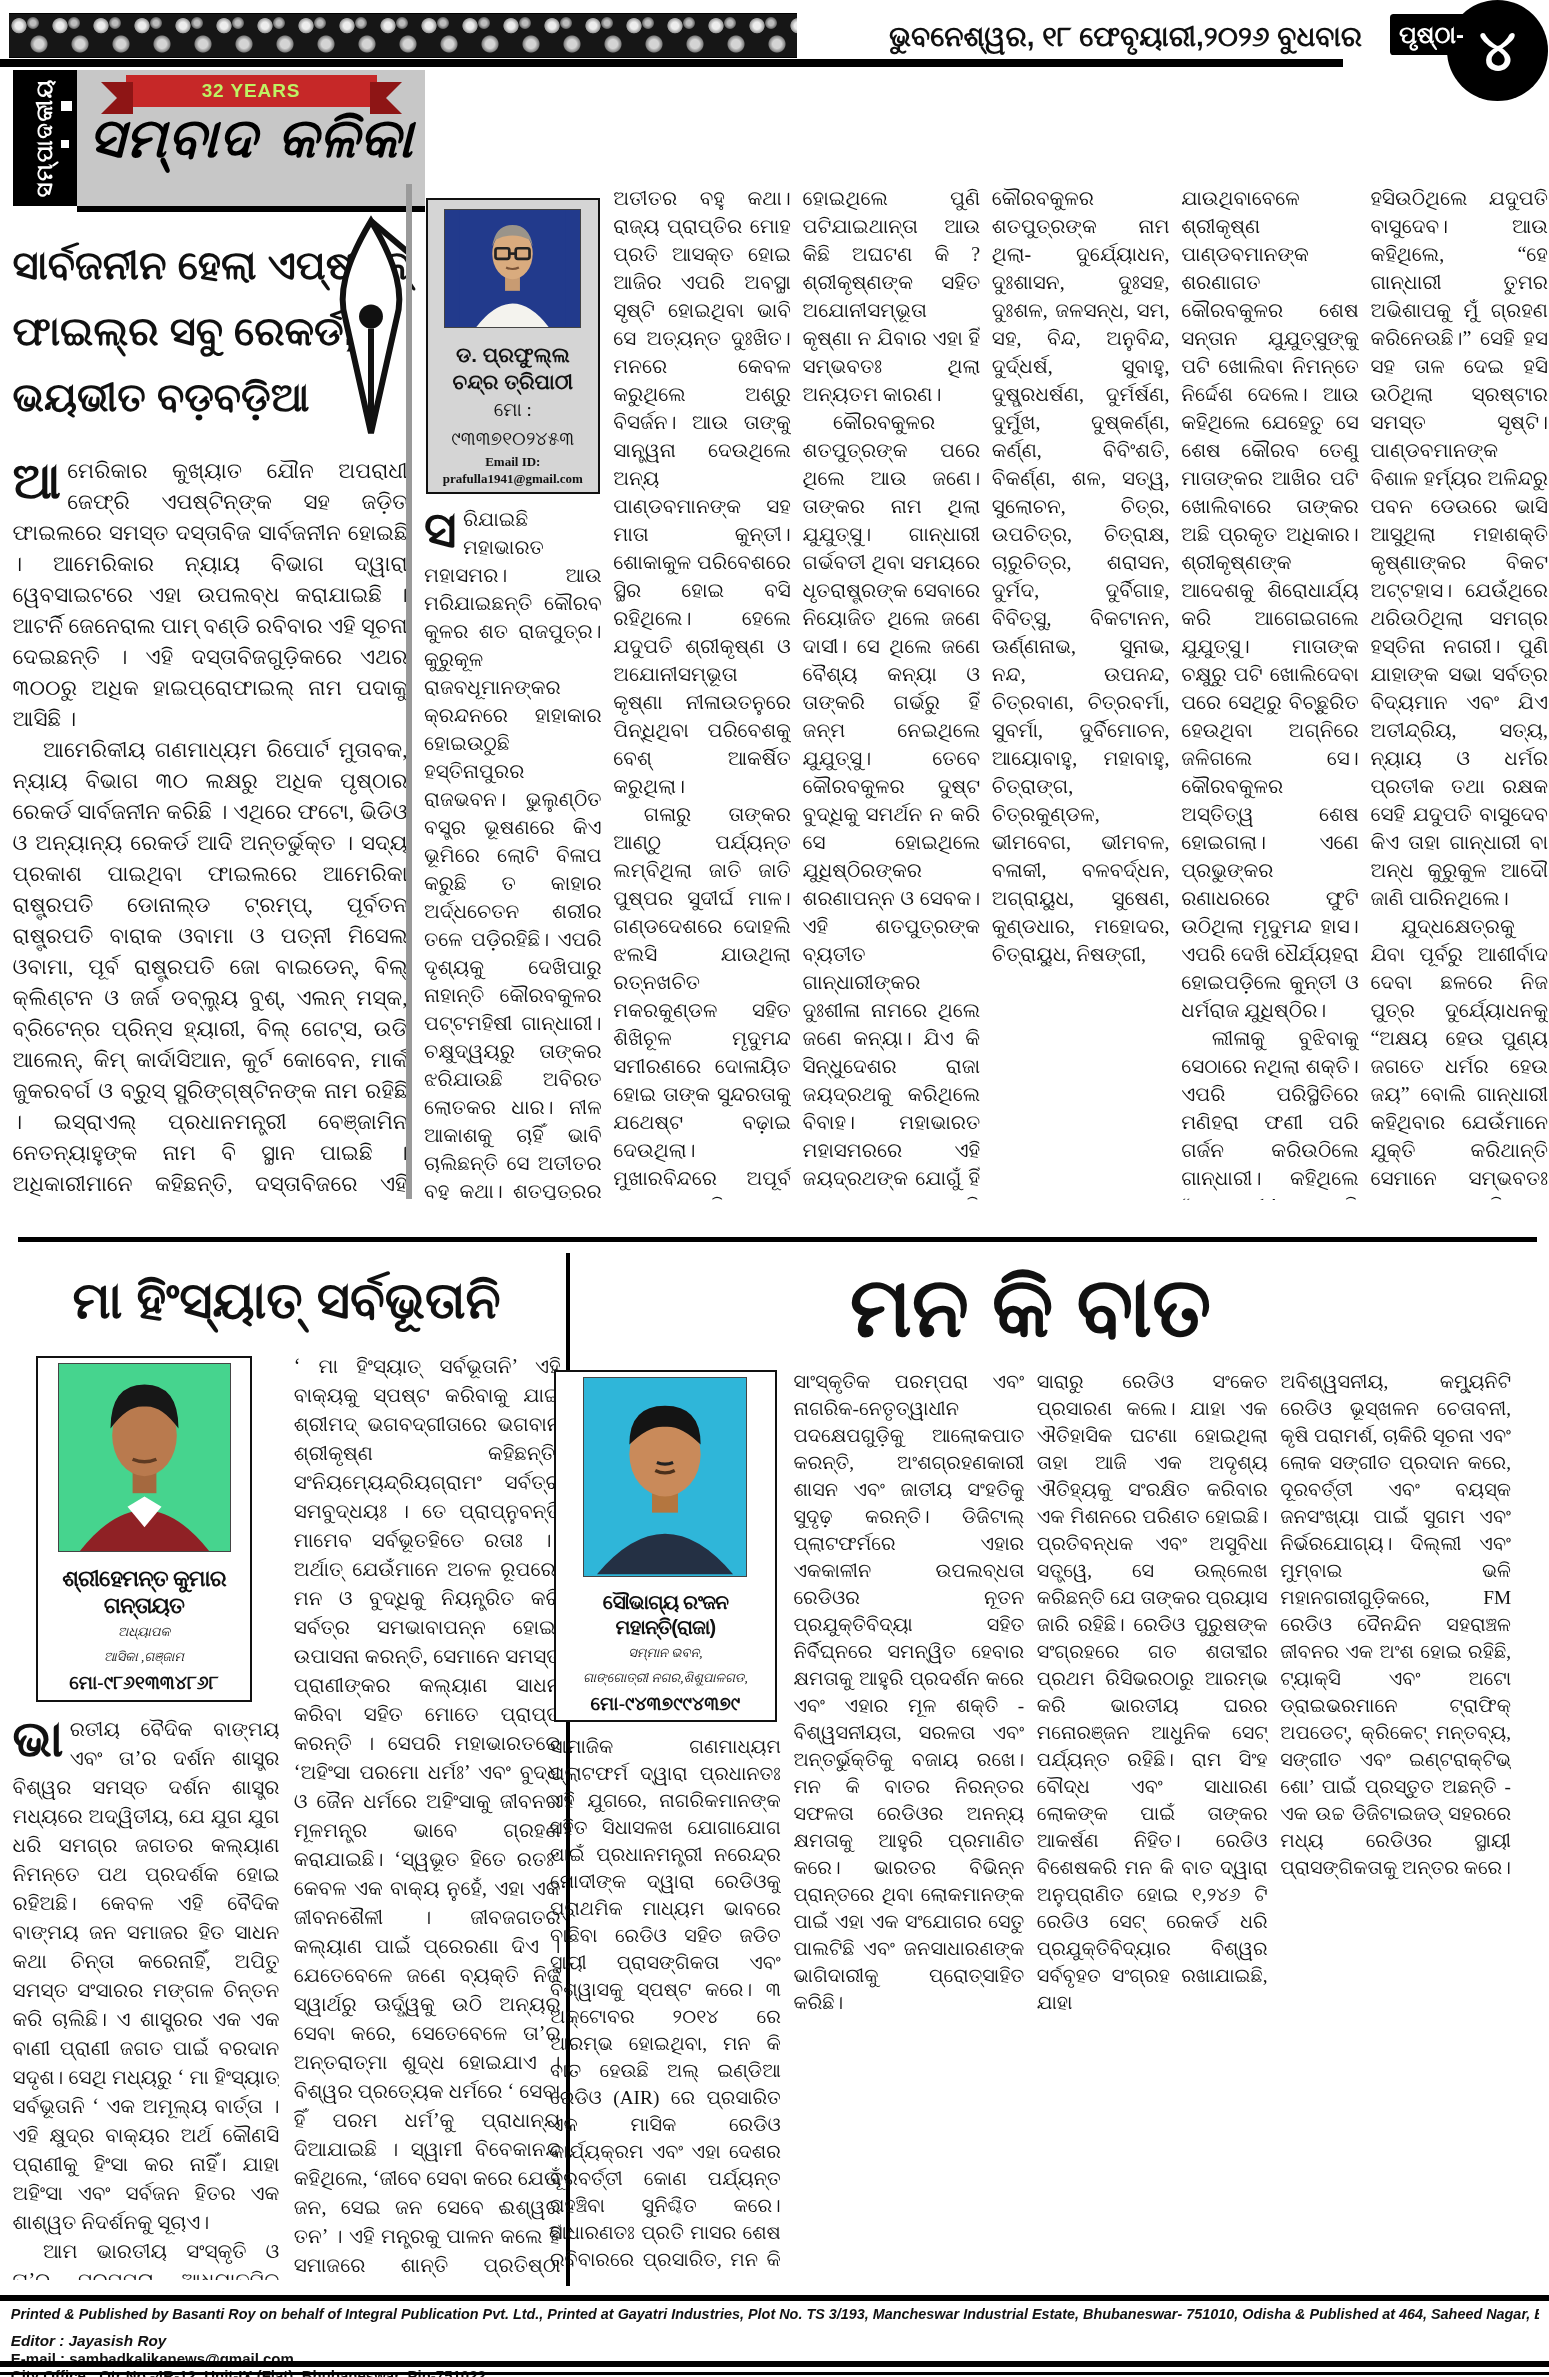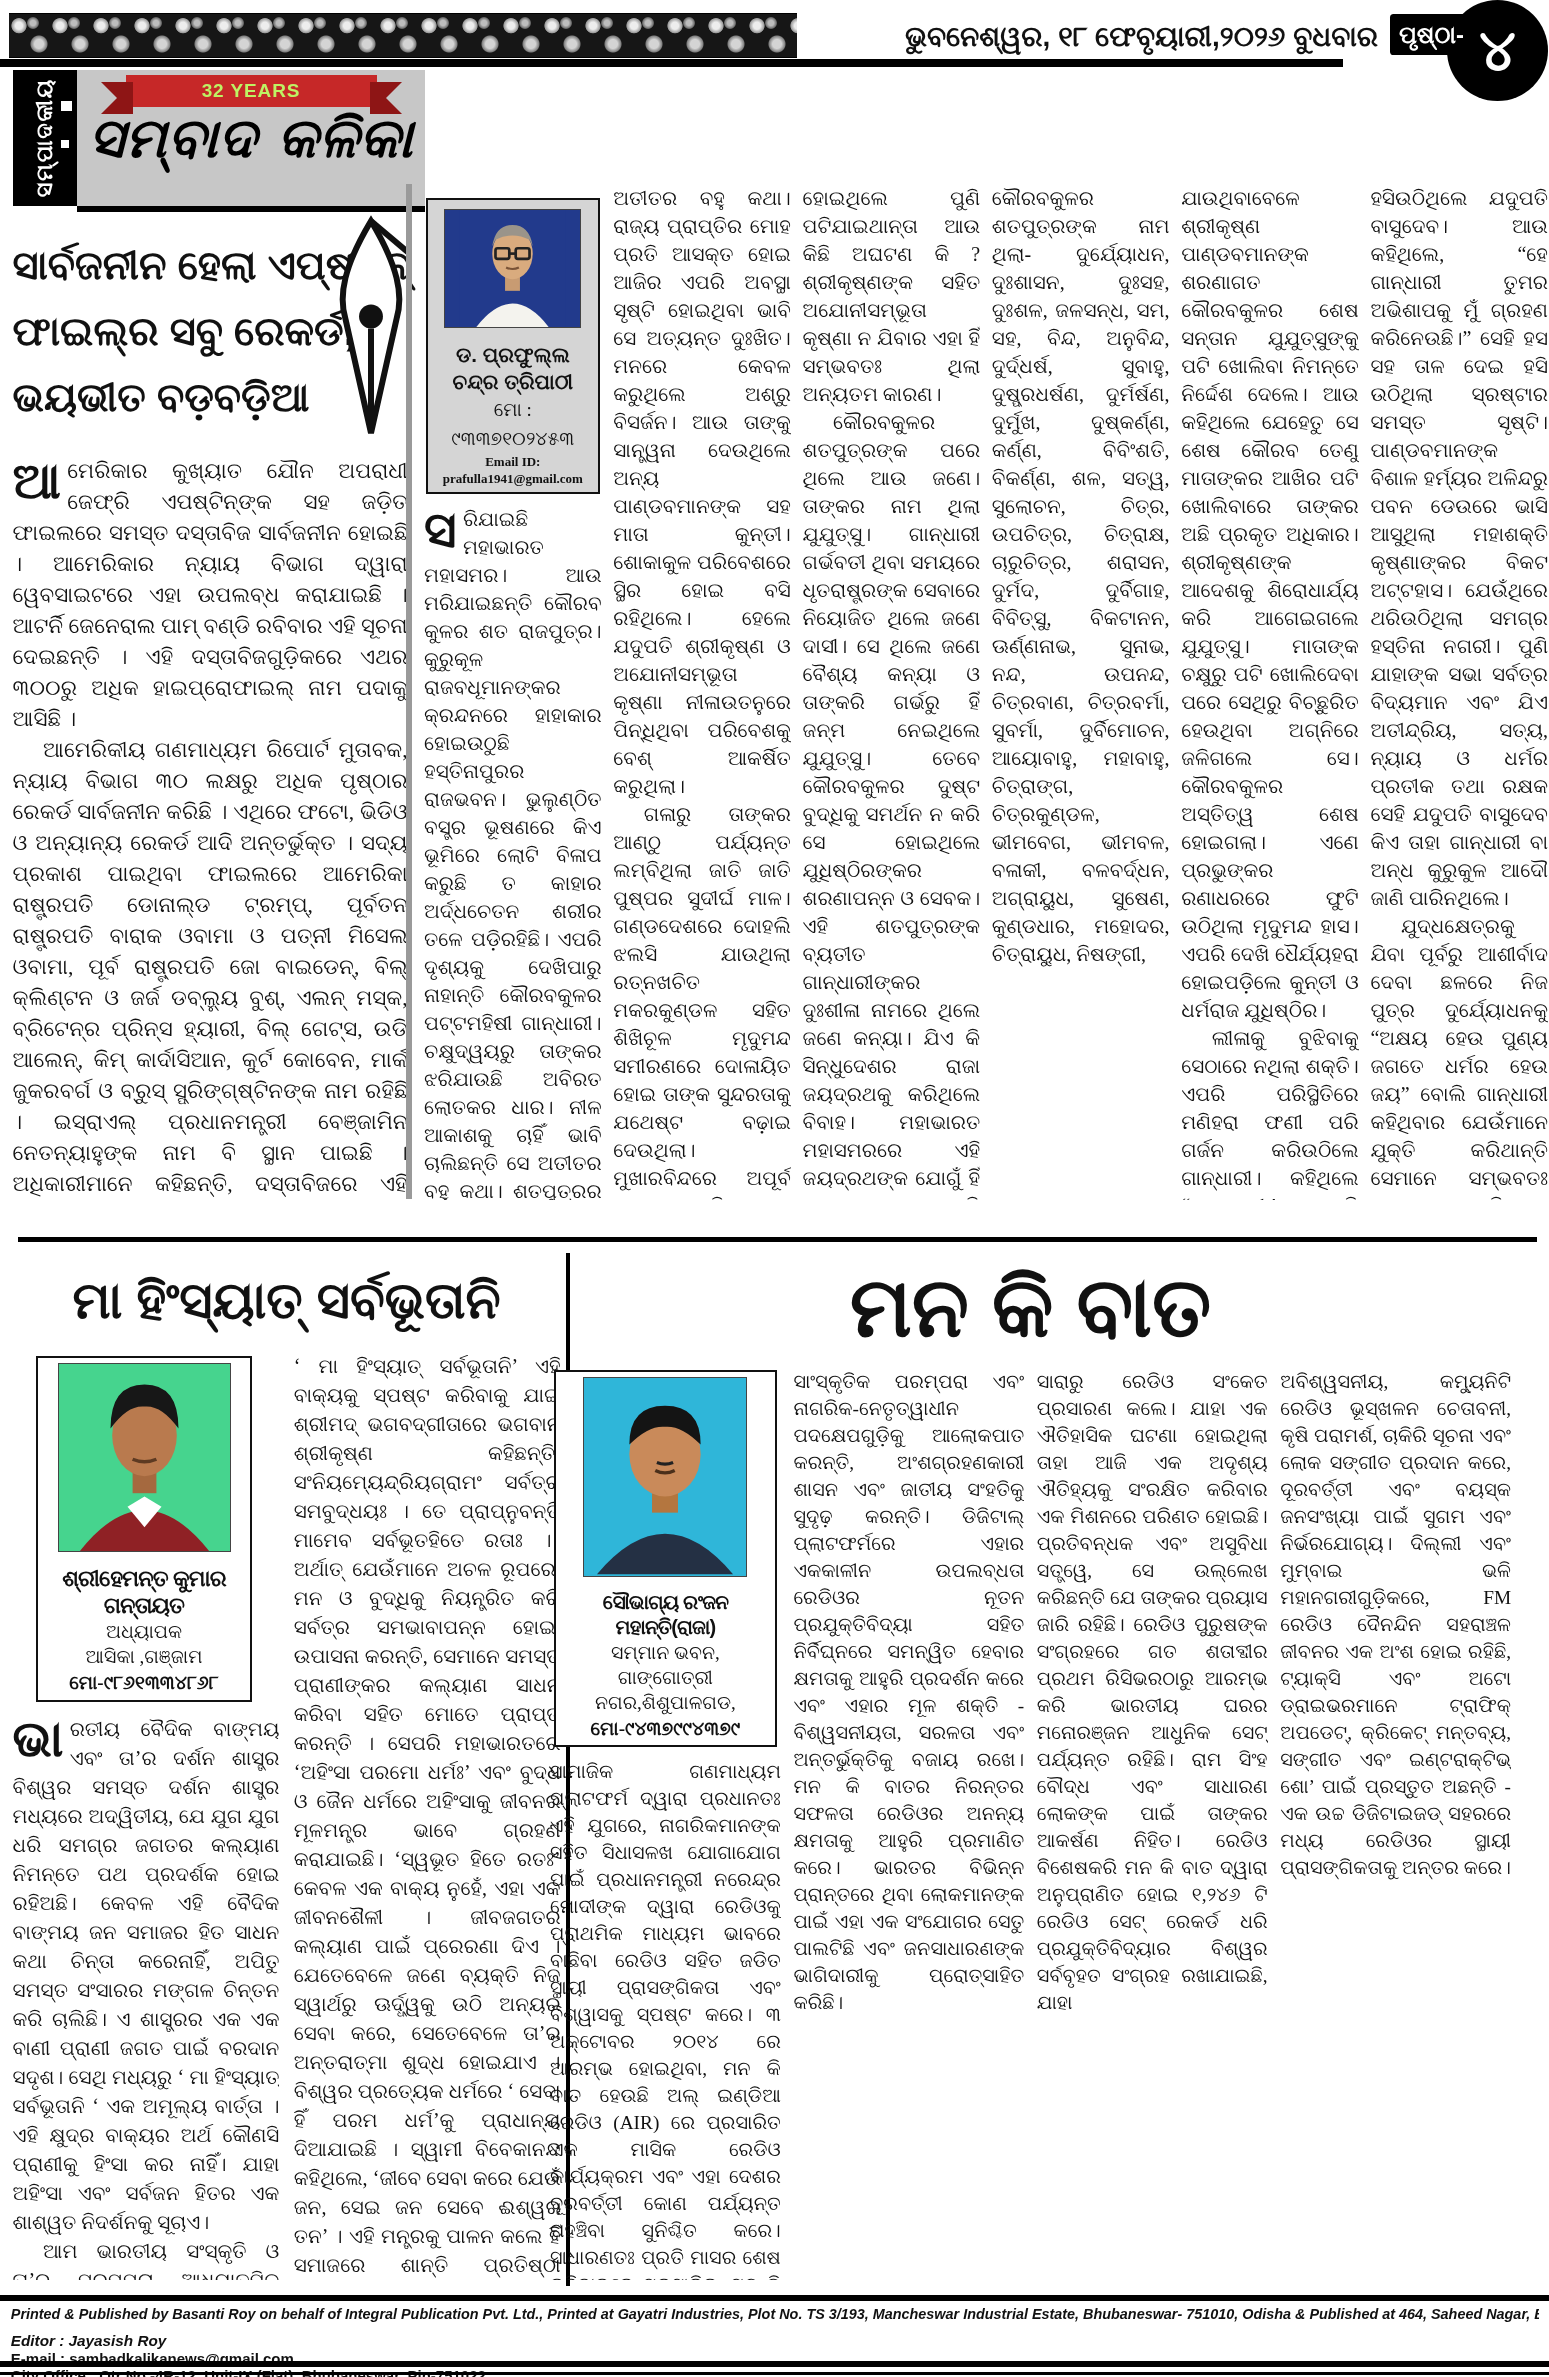--- a/index.html
+++ b/index.html
@@ -6,21 +6,21 @@
   #page{position:relative;width:1550px;height:2377px;background:#fff;color:#111;
         font-family:"Liberation Serif", serif;overflow:hidden;margin:0 auto;}
   .abs{position:absolute;}
   
   .florals{left:9px;top:12.6px;width:788px;height:43px;background-color:#161616;
     background-image:
       radial-gradient(circle at 10px 11.7px,#ededed 3.6px,#9a9a9a 7.2px,rgba(0,0,0,0) 8px),
       radial-gradient(circle at 30px 30px,#d4d4d4 4.5px,#7f7f7f 8px,rgba(0,0,0,0) 9px),
       radial-gradient(circle at 24px 9px,#bdbdbd 2.7px,#6e6e6e 5.4px,rgba(0,0,0,0) 6.3px);
     background-size:41px 41px;border-top:1.8px solid #000;border-bottom:1.8px solid #000;}
-  .dateline{left:889px;top:16px;width:489px;height:41px;line-height:41px;text-align:right;
+  .dateline{left:889px;top:16px;width:489px;height:41px;line-height:41px;text-align:left;
     font-family:"Liberation Sans",sans-serif;font-weight:bold;font-size:28px;}
   .page-label{left:1390px;top:14.4px;width:83px;height:41px;background:#000;color:#fff;
     display:flex;align-items:center;justify-content:center;font-weight:bold;font-size:24px;
     font-family:"Liberation Sans",sans-serif;border-radius:3.6px;z-index:3;}
   .page-circle{left:1447px;top:0;width:101px;height:101px;border-radius:50%;background:#000;color:#fff;
     display:flex;align-items:center;justify-content:center;font-weight:bold;font-size:57px;
     font-family:"Liberation Sans",sans-serif;z-index:2;}
   .top-rule{left:0;top:59px;width:1343px;height:8px;background:#000;}
   
   .section-strip{left:12.6px;top:70px;width:65px;height:136px;background:#000;display:flex;
@@ -66,21 +66,21 @@
   .vsep-bottom{left:566px;top:1253px;width:3.6px;height:1033px;background:#000;}
   
   .article-left{left:12.6px;top:1253px;width:548px;height:1034px;overflow:hidden;}
   .al-head{text-align:center;font-family:"Liberation Sans",sans-serif;font-weight:bold;
     font-size:51px;line-height:95px;height:99px;}
   .al-cols{display:flex;gap:14.4px;height:928px;overflow:hidden;font-size:20px;line-height:29px;text-align:justify;}
   .al-cols .bcol{flex:1;overflow:hidden;}
   .ab-left{margin:3.6px 27px 12.6px 23px;background:#fff;padding:5.4px 5.4px 3.6px;}
   .ab-left svg{width:171px;height:187px;border:0.9px solid #444;background:#46d48e;}
   .ab-left .a-name{font-size:22.4px;line-height:27px;letter-spacing:-0.9px;}
-  .a-sub{font-size:19px;line-height:25px;}
+  .a-sub{font-size:13px;line-height:25px;font-style:italic;}
   .a-phone2{font-weight:bold;font-size:19px;line-height:27px;}
   
   .article-right{left:550px;top:1253px;width:961px;height:1034px;overflow:hidden;}
   .ar-head{text-align:center;font-family:"Liberation Sans",sans-serif;font-weight:bold;
     font-size:83px;line-height:110px;height:115px;}
   .ar-cols{display:flex;gap:12.6px;height:912px;overflow:hidden;font-size:19.3px;line-height:27px;text-align:justify;}
   .ar-cols .bcol{flex:1;overflow:hidden;}
   .ab-right{margin:1.8px 3.6px 10.8px;background:#fff;padding:5.4px 3.6px 3.6px;}
   .ab-right svg{width:162px;height:198px;border:0.9px solid #444;background:#2fb6d9;}
   .ab-right .a-name{font-size:20px;line-height:25px;letter-spacing:-0.9px;}

